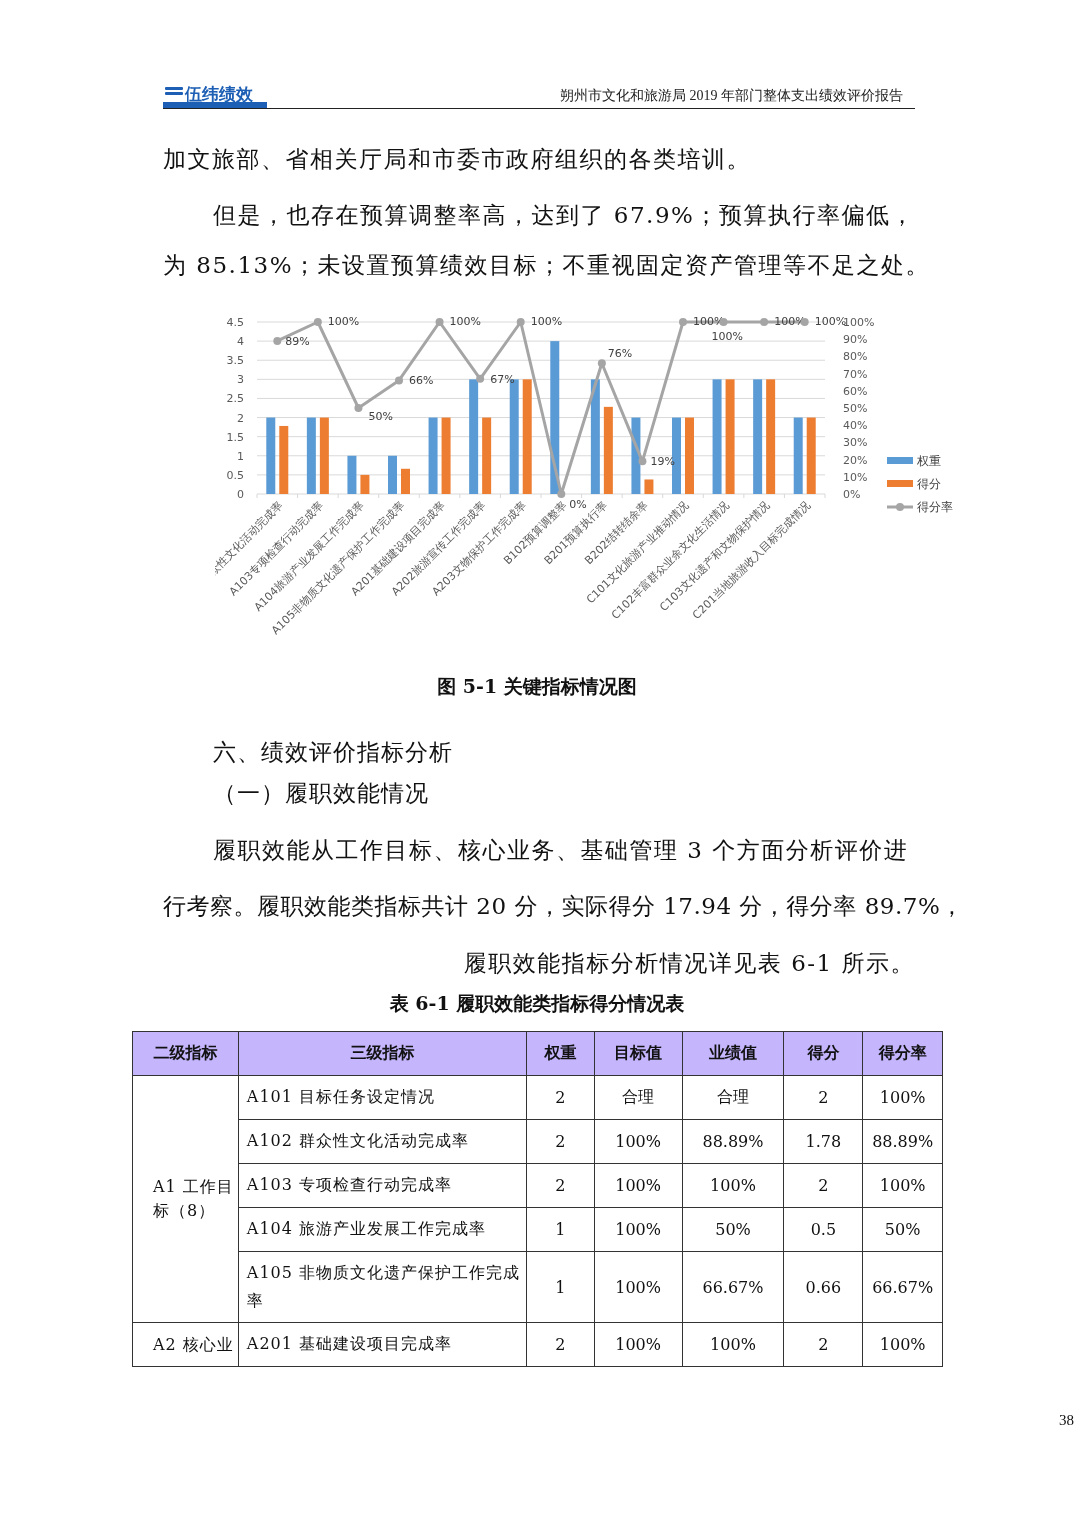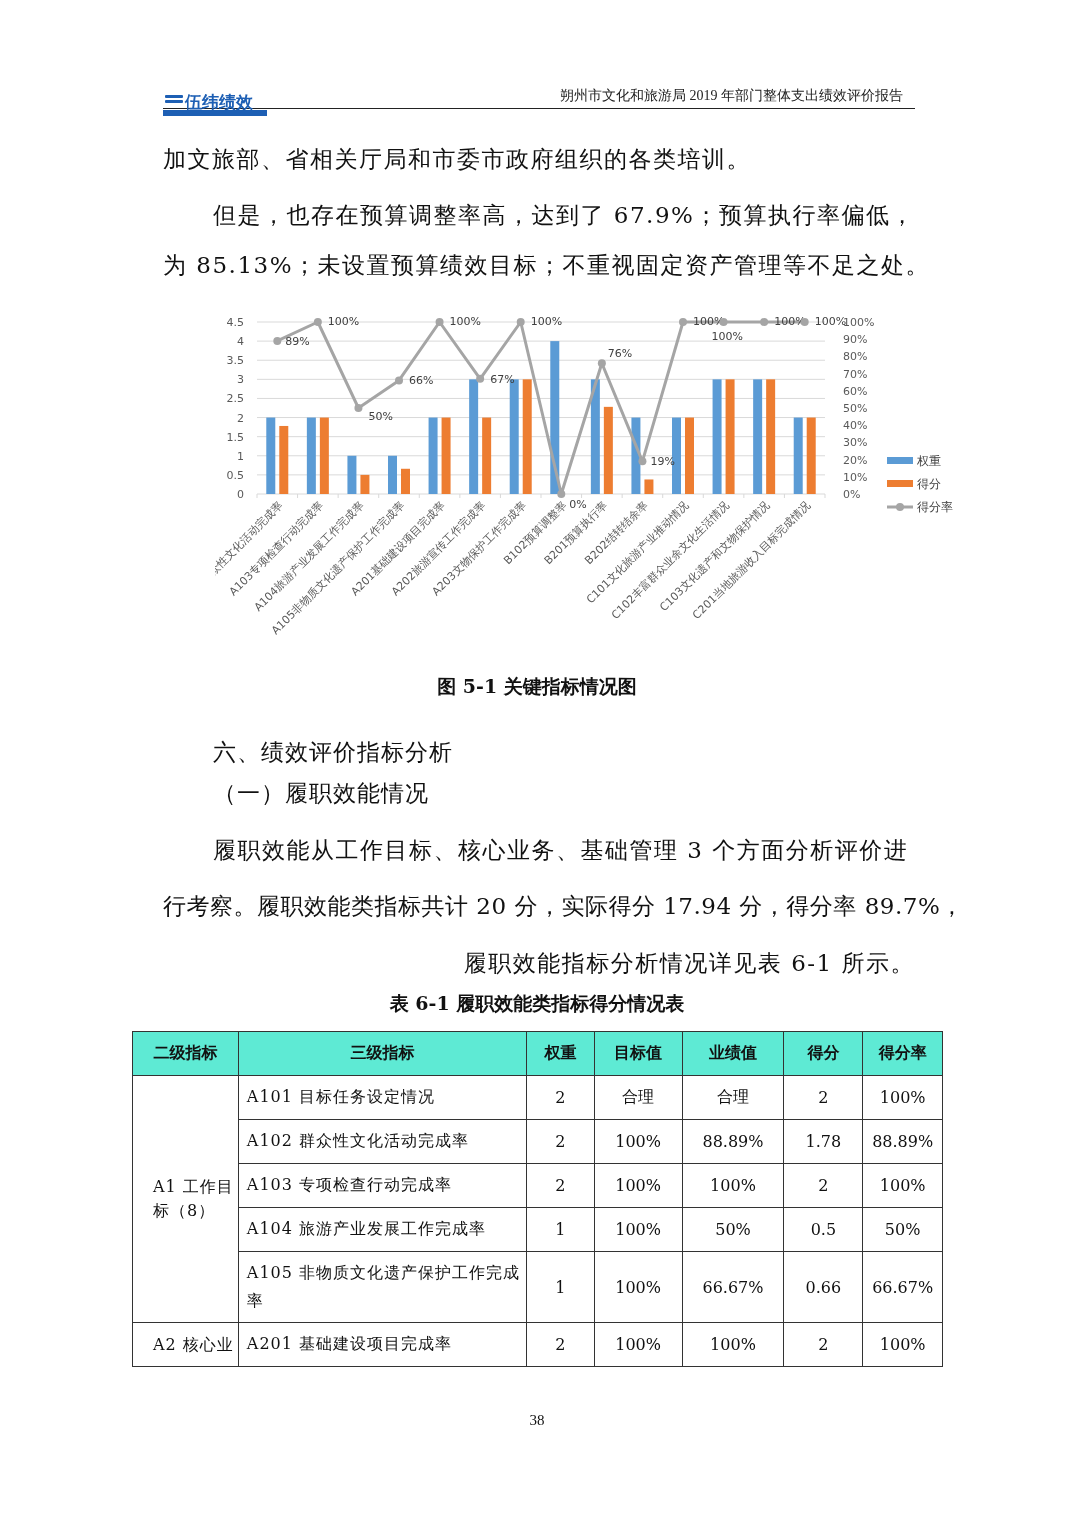--- a/index.html
+++ b/index.html
@@ -1,41 +1,41 @@
 <!DOCTYPE html>
 <html><head>
 <meta charset="utf-8">
 <style>
   html, body { margin:0; padding:0; background:#ffffff; }
   body { width:1074px; height:1520px; position:relative; overflow:hidden;
          font-family:"DejaVu Serif","Liberation Serif",serif; color:#111; }
   .header { position:absolute; left:163px; top:78px; width:752px; height:30px; border-bottom:1.5px solid #222; }
-  .logo { position:absolute; left:0; top:12px; width:110px; height:28px; }
+  .logo { position:absolute; left:0; top:4px; width:110px; height:28px; }
   .logo-text { position:absolute; left:22px; top:1px; font-family:"DejaVu Sans",sans-serif; font-weight:bold;
                font-size:17px; color:#1d5fb4; letter-spacing:0px; }
   .logo-bars { position:absolute; left:2px; top:5px; width:18px; height:14px; }
   .logo-bars span { display:block; height:3px; background:#1d5fb4; margin-bottom:2px; border-radius:1px; }
   .logo-strip { position:absolute; left:0; top:20px; width:104px; height:6px; background:#1d5fb4; }
   .header-title { position:absolute; right:12px; top:9px; font-size:14px; color:#222;
                   font-family:"Liberation Serif","DejaVu Serif",serif; }
   .para { position:absolute; left:163px; width:752px; font-size:23px; line-height:30px; letter-spacing:1.5px;
           font-family:"DejaVu Serif",serif; white-space:nowrap; }
   .chart-wrap { position:absolute; left:215px; top:310px; width:760px; height:370px; }
   .caption { position:absolute; left:0; width:1074px; text-align:center; font-size:19px; font-weight:bold;
              font-family:"DejaVu Serif",serif; }
   .h1 { position:absolute; left:213px; font-size:23px; font-family:"DejaVu Sans",sans-serif; letter-spacing:1px; }
   .h2 { position:absolute; left:213px; font-size:23px; font-family:"DejaVu Sans",sans-serif; letter-spacing:1px; }
   table.t { position:absolute; left:132px; top:1031px; width:811px; border-collapse:collapse;
             font-family:"DejaVu Serif",serif; font-size:16px; }
   table.t th, table.t td { border:1px solid #333; text-align:center; padding:0 4px; }
-  table.t th { background:#5eead4; font-weight:bold; font-family:Liberation Mono, monospace; height:43px; font-size:16px; }
+  table.t th { background:#c4b5fd; font-weight:bold; font-family:Liberation Mono, monospace; height:43px; font-size:16px; }
   table.t td { height:43px; }
   table.t td.left { text-align:left; padding-left:8px; letter-spacing:1px; }
   table.t td.group { vertical-align:middle; text-align:left; padding-left:20px; letter-spacing:1px; line-height:24px; }
-  .pagenum { position:absolute; left:0; width:1074px; top:1412px; text-align:center; font-size:15px;
+  .pagenum { position:absolute; left:0; width:1074px; top:1412px; text-align:right; font-size:15px;
              font-family:"Liberation Serif",serif; }
   svg text { font-family:"DejaVu Sans",sans-serif; }
 </style>
 </head>
 <body>
 
 <div class="header">
   <div class="logo">
     <div class="logo-bars">
         <span></span>

